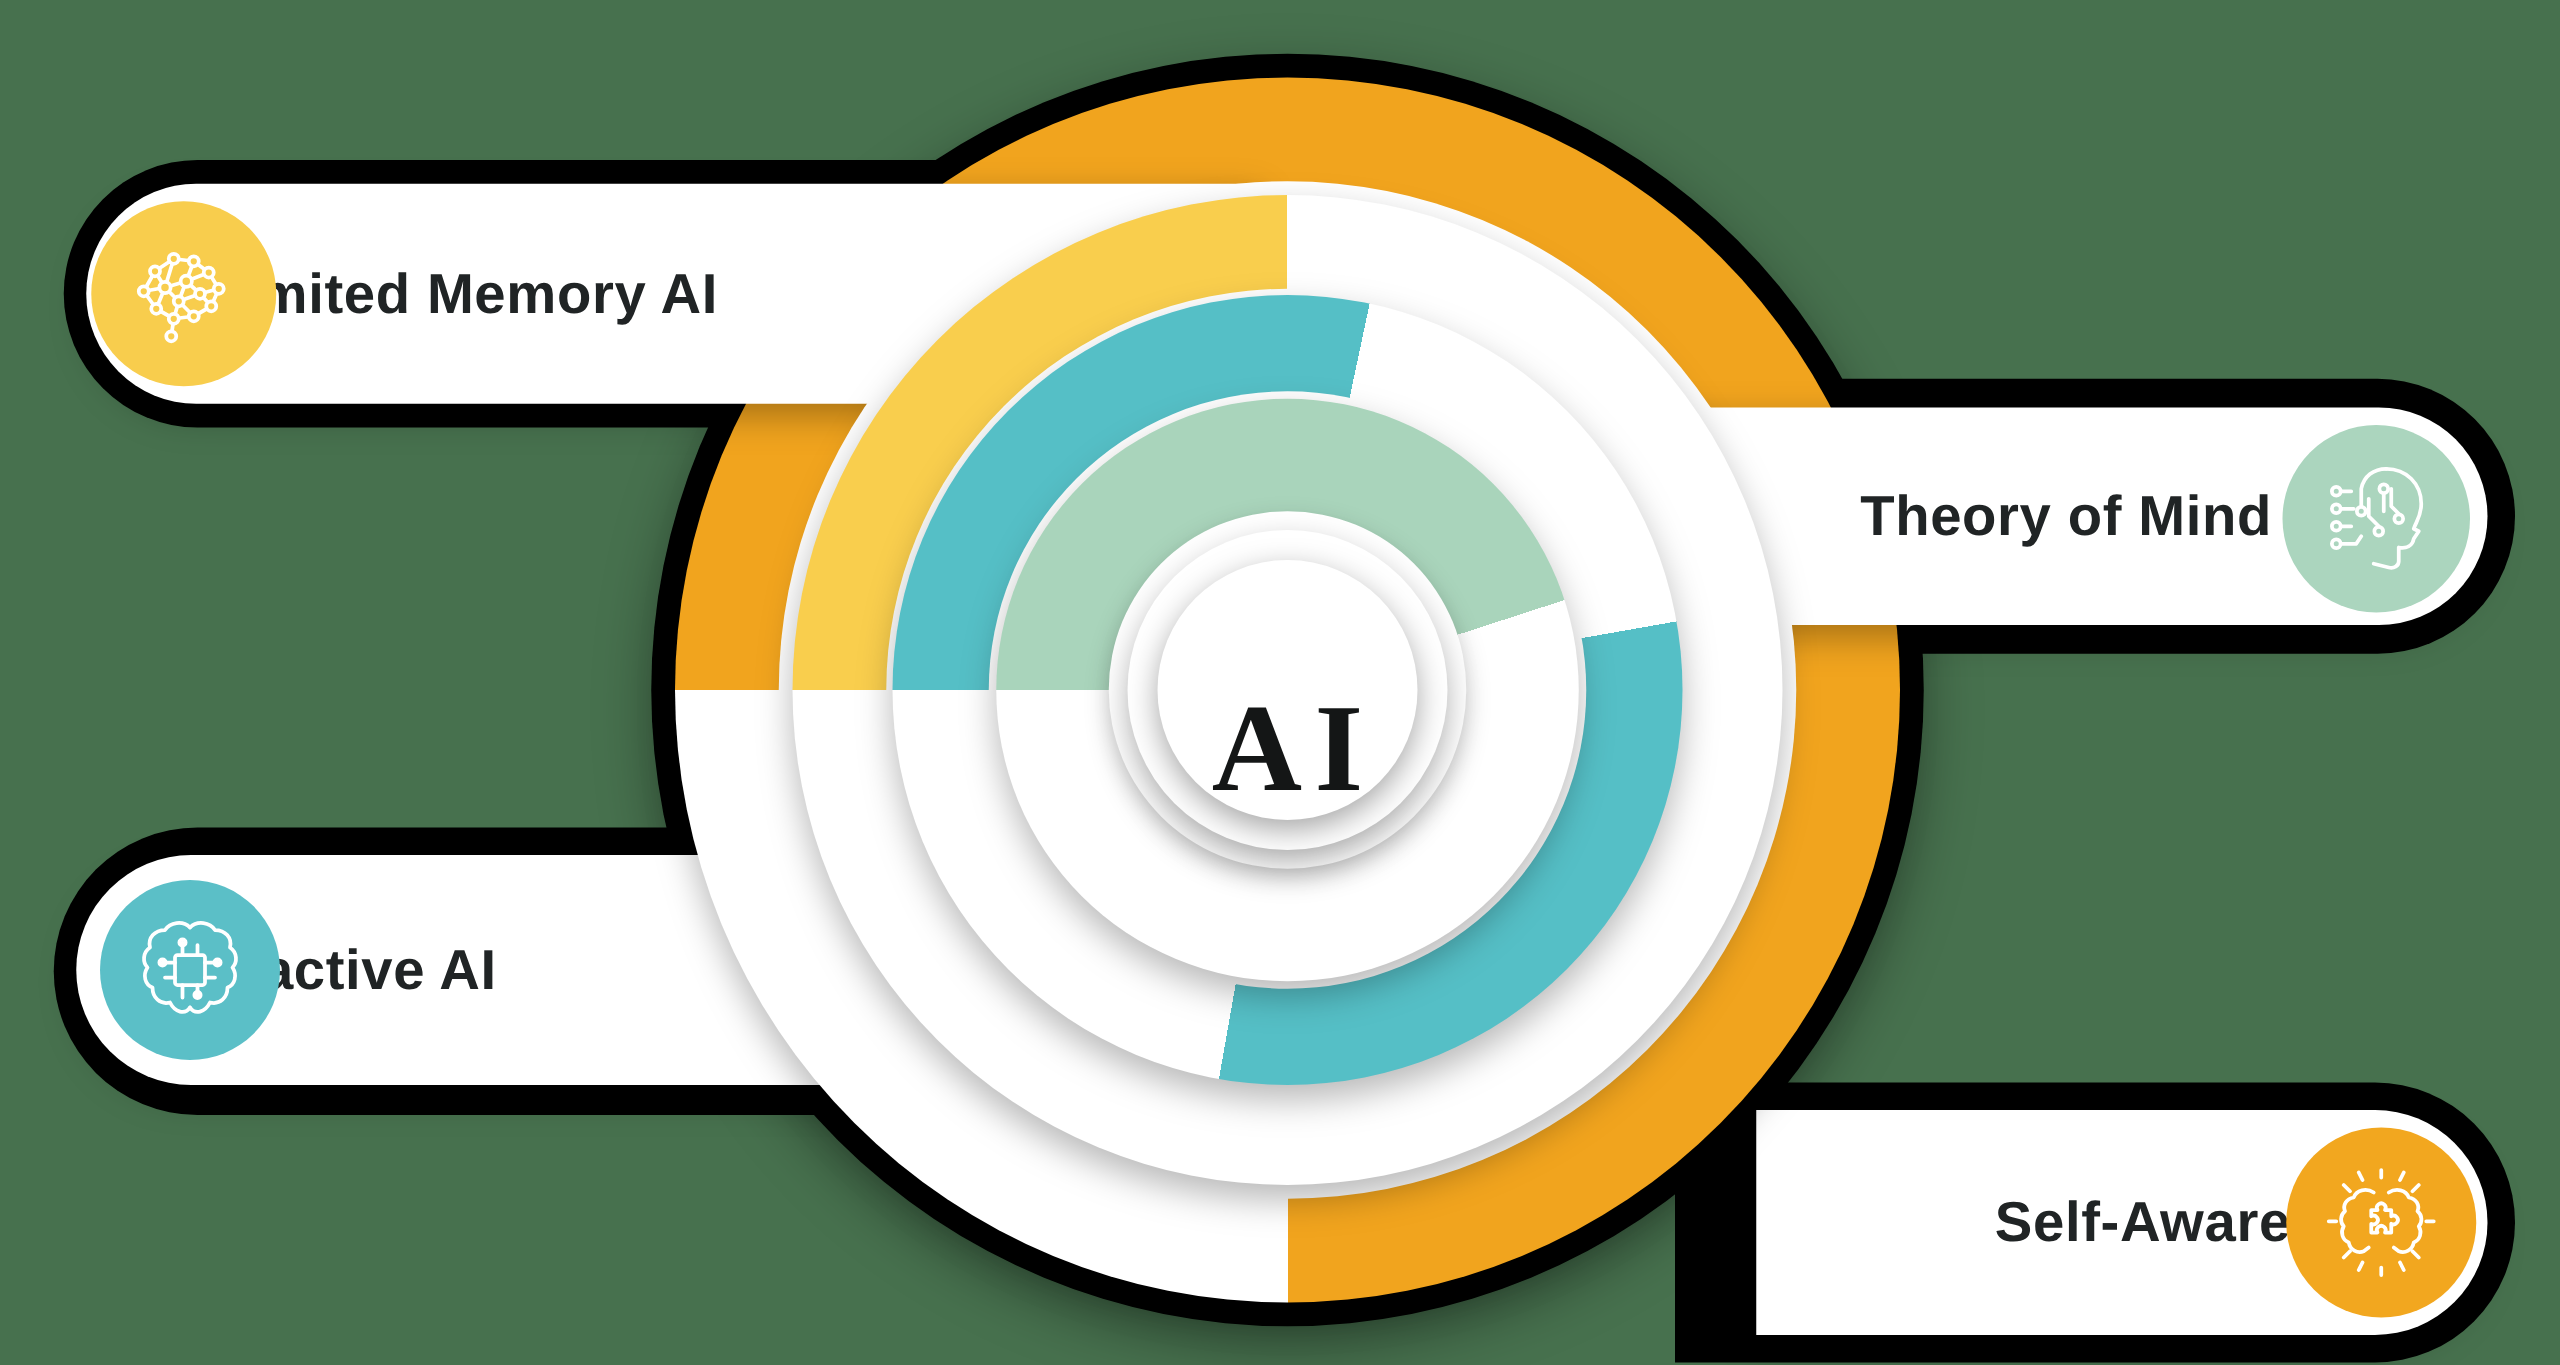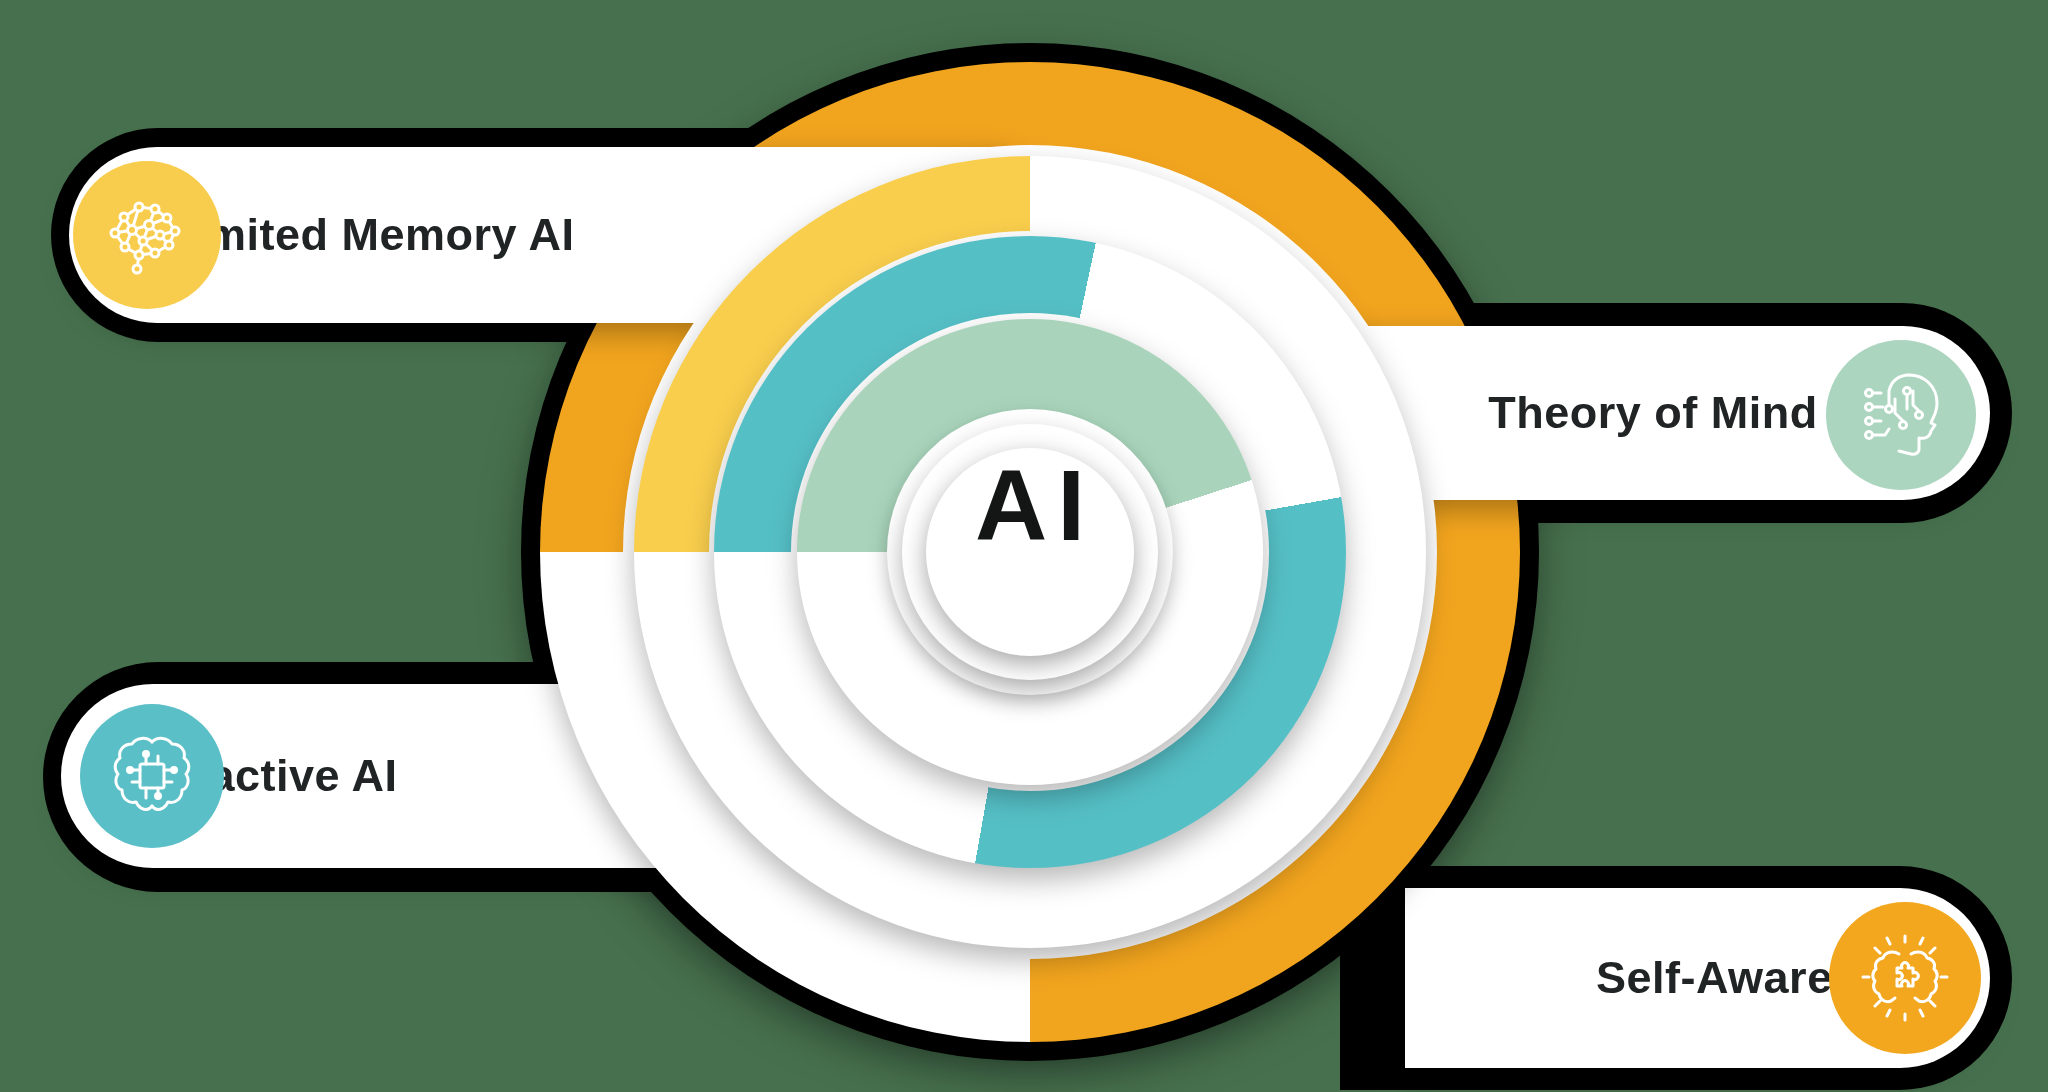--- a/index.html
+++ b/index.html
@@ -31,21 +31,21 @@
       #fff 190deg 270deg, var(--teal) 270deg 360deg);}
   .sep3 {left:791px;top:313px;width:478px;height:478px;background:#fff;}
   .ring4{left:797px;top:319px;width:466px;height:466px;
     background:conic-gradient(from 0deg,
       var(--mint) 0deg 72deg, #fff 72deg 270deg, var(--mint) 270deg 360deg);}
   .inner-white {left:887px;top:409px;width:286px;height:286px;background:#fff;}
   .center-ring {left:902px;top:424px;width:256px;height:256px;background:#fff;
                 filter:drop-shadow(0 10px 12px rgba(0,0,0,0.30));}
   .center-core {left:926px;top:448px;width:208px;height:208px;background:#fff;
                 filter:drop-shadow(0 8px 12px rgba(0,0,0,0.35));
-                display:flex;align-items:flex-start;justify-content:center;}
+                display:flex;align-items:flex-end;justify-content:center;font-family:Liberation Serif, serif;}
   .core-label{font-size:100px;font-weight:800;letter-spacing:10px;color:#141616;
               transform:translateX(5px);}
 
   
   .pill-black{position:absolute;background:#000;}
   .pill-white{position:absolute;background:#fff;display:flex;align-items:center;
               filter:drop-shadow(0 10px 14px rgba(0,0,0,0.30));}
   .p1b{left:51px;top:128px;width:952px;height:214px;border-radius:107px 0 0 107px;}
   .p1w{left:69px;top:147px;width:939px;height:176px;border-radius:88px 0 0 88px;}
   .p2b{left:1470px;top:303px;width:542px;height:220px;border-radius:0 110px 110px 0;}

